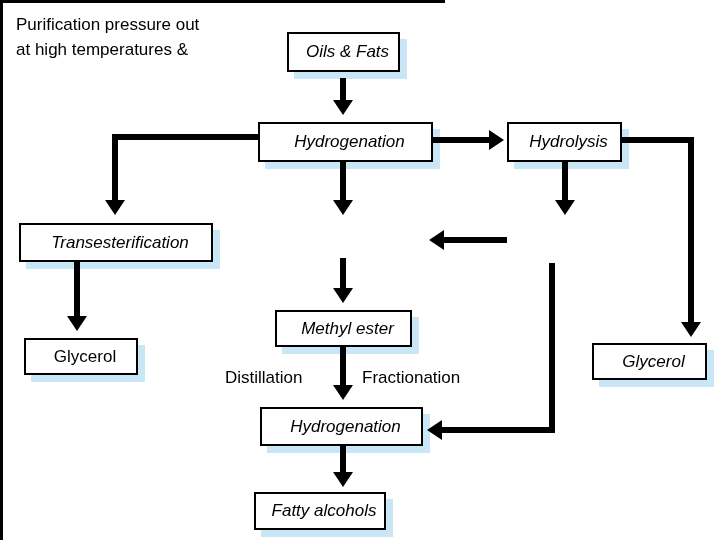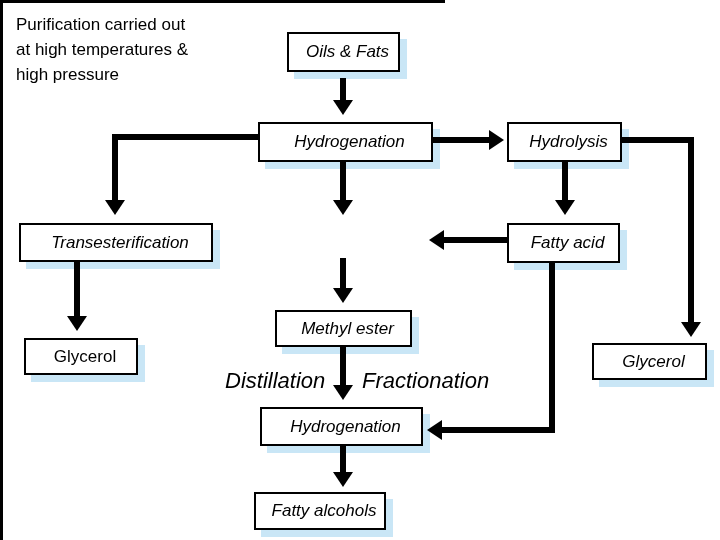--- a/index.html
+++ b/index.html
@@ -24,50 +24,46 @@
     padding-left:8px;
   }
   .box.roman{font-style:normal;}
   .hline,.vline{position:absolute;background:var(--line);}
   .hline{height:6px;}
   .vline{width:6px;}
   .ah{position:absolute;width:0;height:0;}
   .ah-down{border-left:10px solid transparent;border-right:10px solid transparent;border-top:15px solid var(--line);}
   .ah-right{border-top:10px solid transparent;border-bottom:10px solid transparent;border-left:15px solid var(--line);}
   .ah-left{border-top:10px solid transparent;border-bottom:10px solid transparent;border-right:15px solid var(--line);}
-  .proc-label{position:absolute;font-style:italic;font-size:22px;white-space:nowrap;}
+  .proc-label{position:absolute;font-size:17px;white-space:nowrap;}
 </style>
 </head>
 <body>
 
 <div class="stage">
 
   <div class="frame-top"></div>
   <div class="frame-left"></div>
 
   <div class="annotation">
-    <div>Purification carried out</div>
+    <div>Purification pressure out</div>
     <div>at high temperatures &amp;</div>
-    <div>high pressure</div>
   </div>
 
   <div class="box" style="left:287px;top:32px;width:113px;height:40px">
     <span>Oils &amp; Fats</span>
   </div>
   <div class="box" style="left:258px;top:122px;width:175px;height:40px">
     <span>Hydrogenation</span>
   </div>
   <div class="box" style="left:19px;top:223px;width:194px;height:39px">
     <span>Transesterification</span>
   </div>
   <div class="box" style="left:507px;top:122px;width:115px;height:40px">
     <span>Hydrolysis</span>
-  </div>
-  <div class="box" style="left:507px;top:223px;width:113px;height:40px">
-    <span>Fatty acid</span>
   </div>
   <div class="box roman" style="left:24px;top:338px;width:114px;height:37px">
     <span>Glycerol</span>
   </div>
   <div class="box" style="left:275px;top:310px;width:137px;height:37px">
     <span>Methyl ester</span>
   </div>
   <div class="box" style="left:592px;top:343px;width:115px;height:37px">
     <span>Glycerol</span>
   </div>

